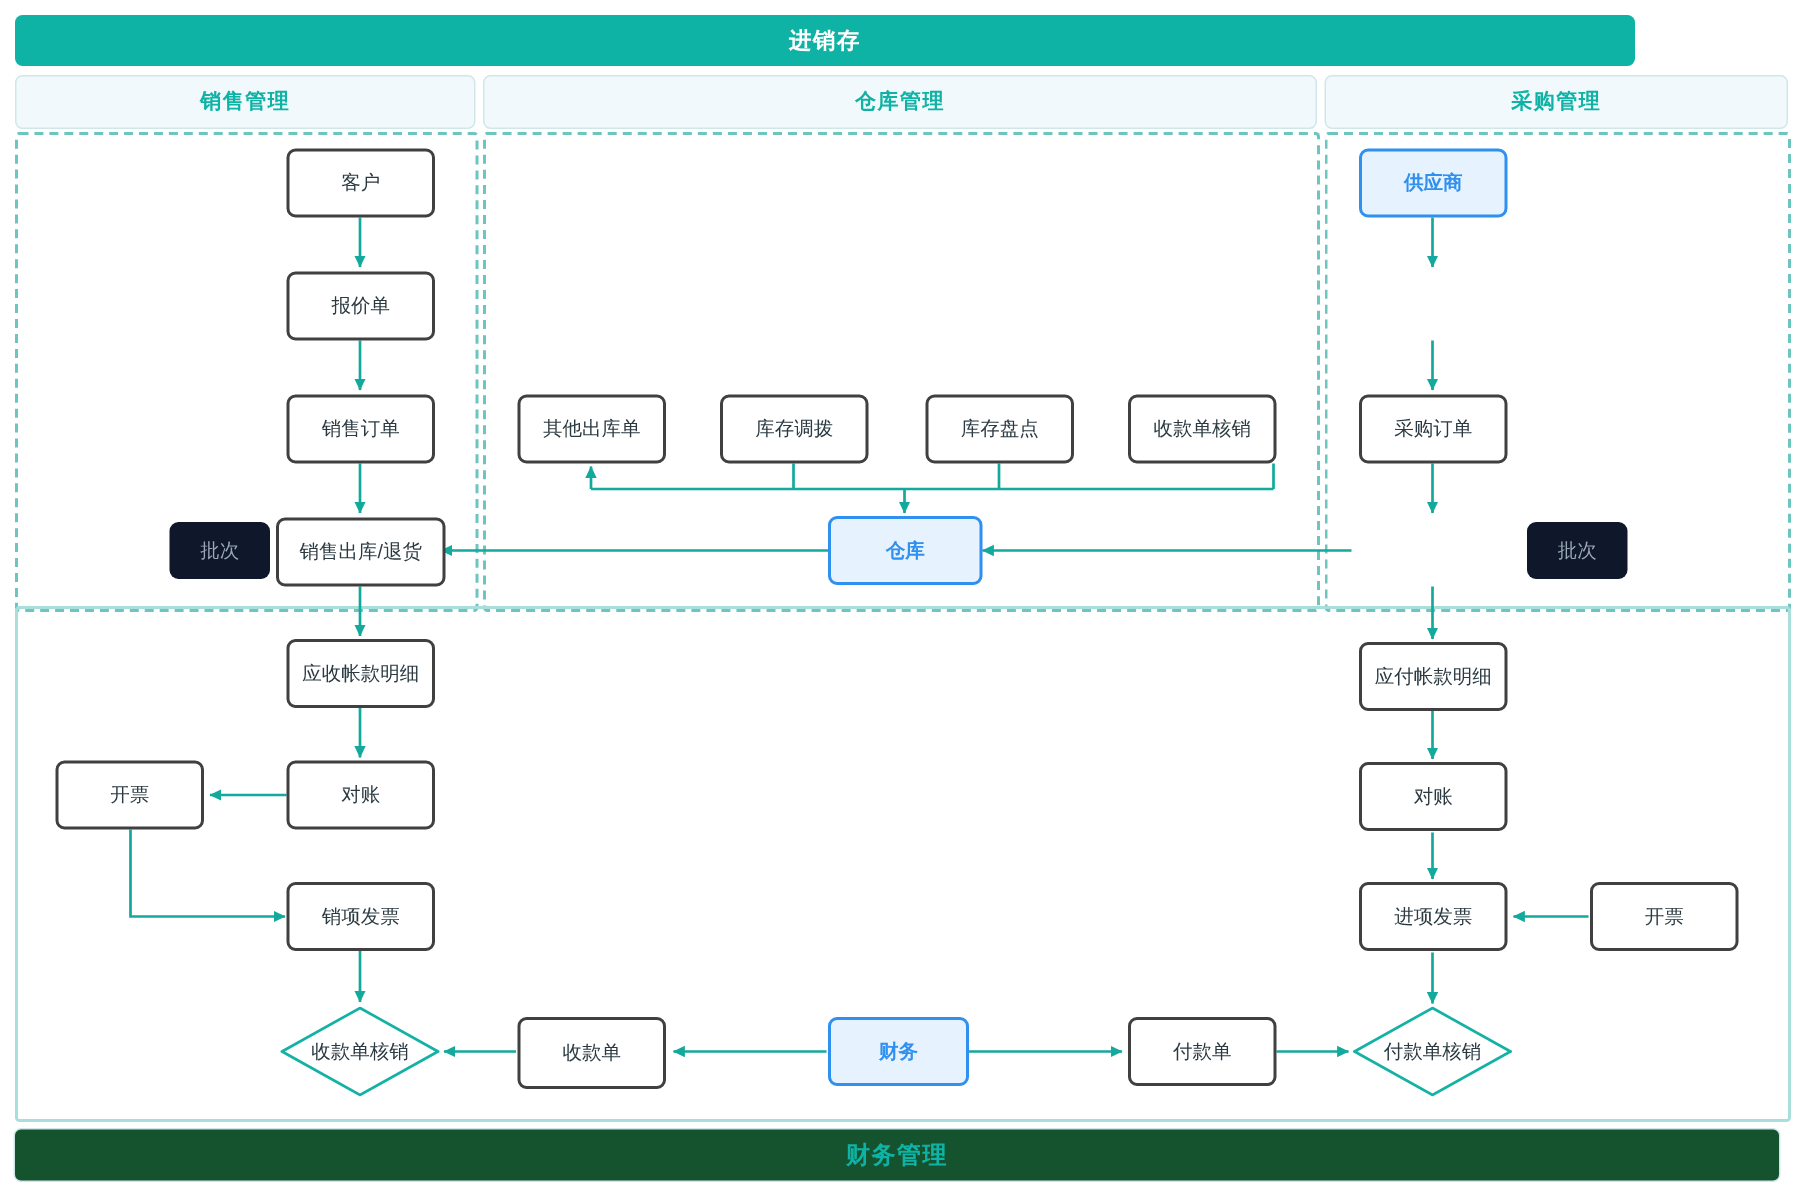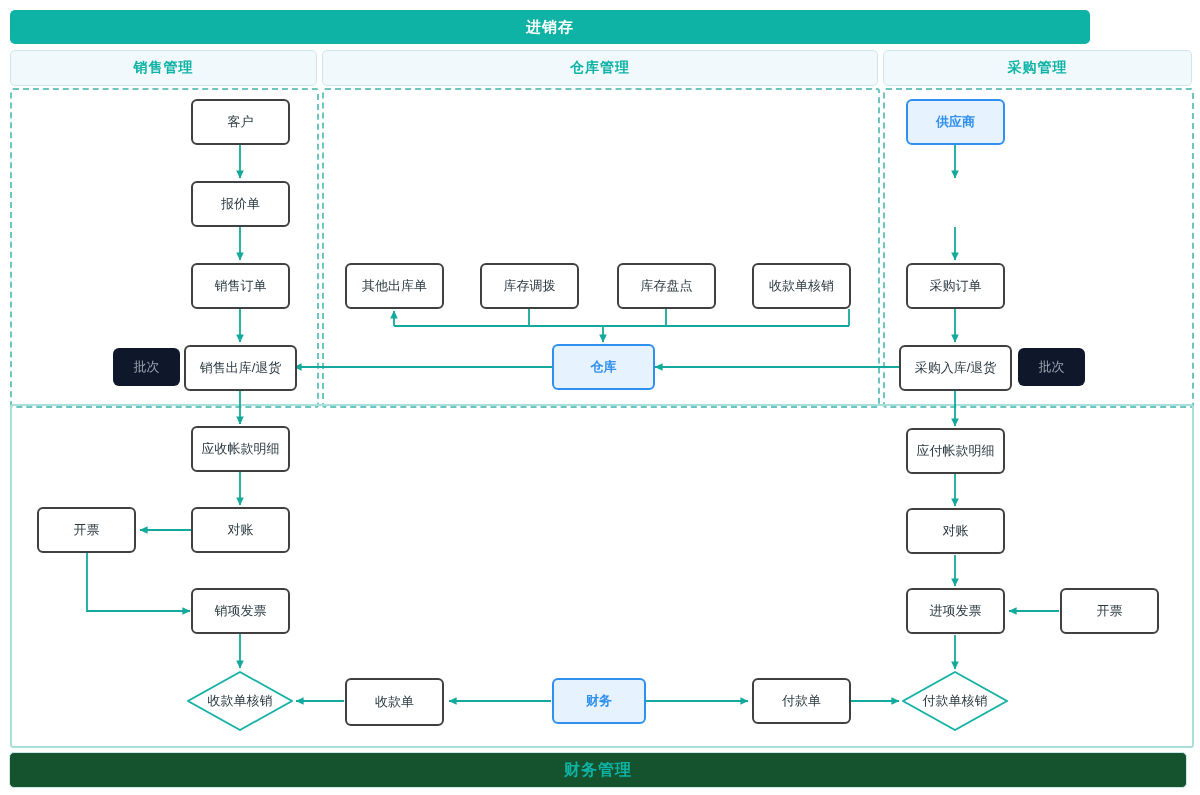--- a/index.html
+++ b/index.html
@@ -146,21 +146,20 @@
   <div class="chip" style="left:113px;top:348px;width:67px;height:38px;">批次</div>
 
   <div class="node" style="left:345px;top:263px;width:99px;height:46px;">其他出库单</div>
   <div class="node" style="left:480px;top:263px;width:99px;height:46px;">库存调拨</div>
   <div class="node" style="left:617px;top:263px;width:99px;height:46px;">库存盘点</div>
   <div class="node" style="left:752px;top:263px;width:99px;height:46px;">收款单核销</div>
   <div class="node blue" style="left:552px;top:344px;width:103px;height:46px;">仓库</div>
 
   <div class="node blue" style="left:906px;top:99px;width:99px;height:46px;">供应商</div>
   <div class="node" style="left:906px;top:263px;width:99px;height:46px;">采购订单</div>
-  <div class="node" style="left:899px;top:345px;width:113px;height:46px;">采购入库/退货</div>
   <div class="chip" style="left:1018px;top:348px;width:67px;height:38px;">批次</div>
 
   <div class="node" style="left:191px;top:426px;width:99px;height:46px;">应收帐款明细</div>
   <div class="node" style="left:191px;top:507px;width:99px;height:46px;">对账</div>
   <div class="node" style="left:37px;top:507px;width:99px;height:46px;">开票</div>
   <div class="node" style="left:191px;top:588px;width:99px;height:46px;">销项发票</div>
 
   <div class="diamond" style="left:187px;top:671px;width:106px;height:60px;">
     <svg width="106" height="60" viewBox="0 0 106 60">
       <polygon points="53,1 105,30 53,59 1,30" fill="#ffffff" stroke="#13b2a4" stroke-width="1.8"></polygon>

